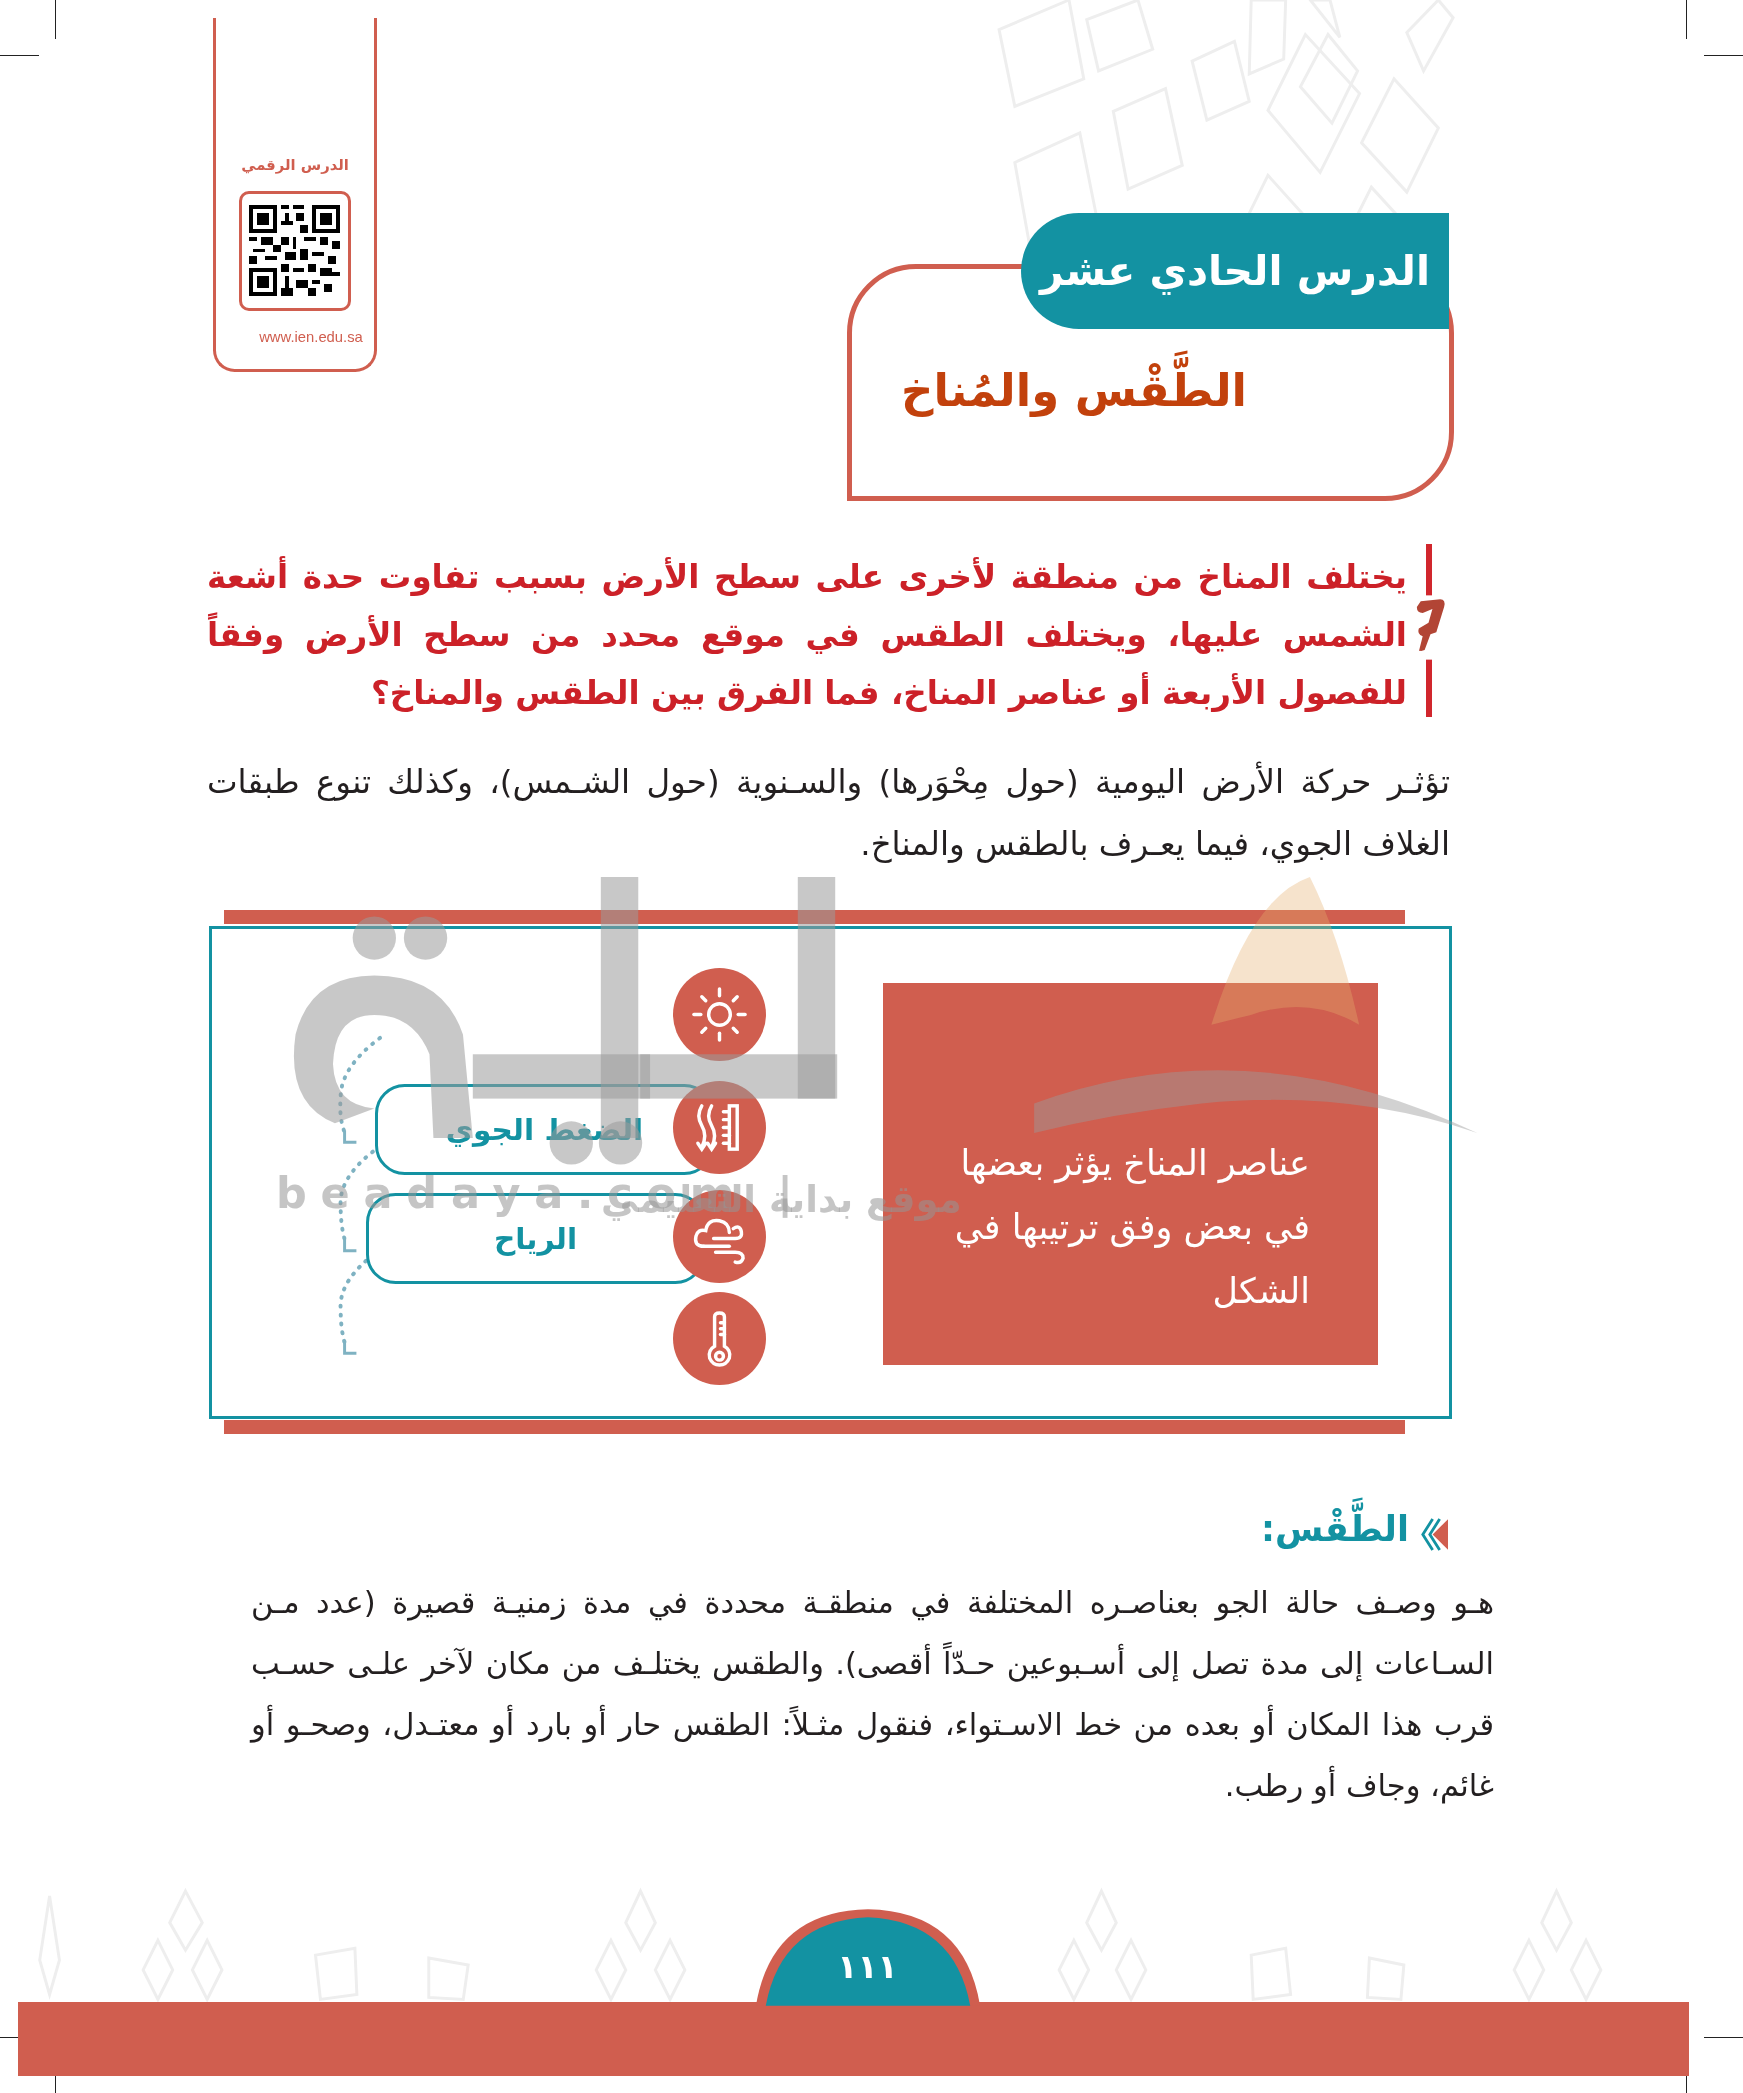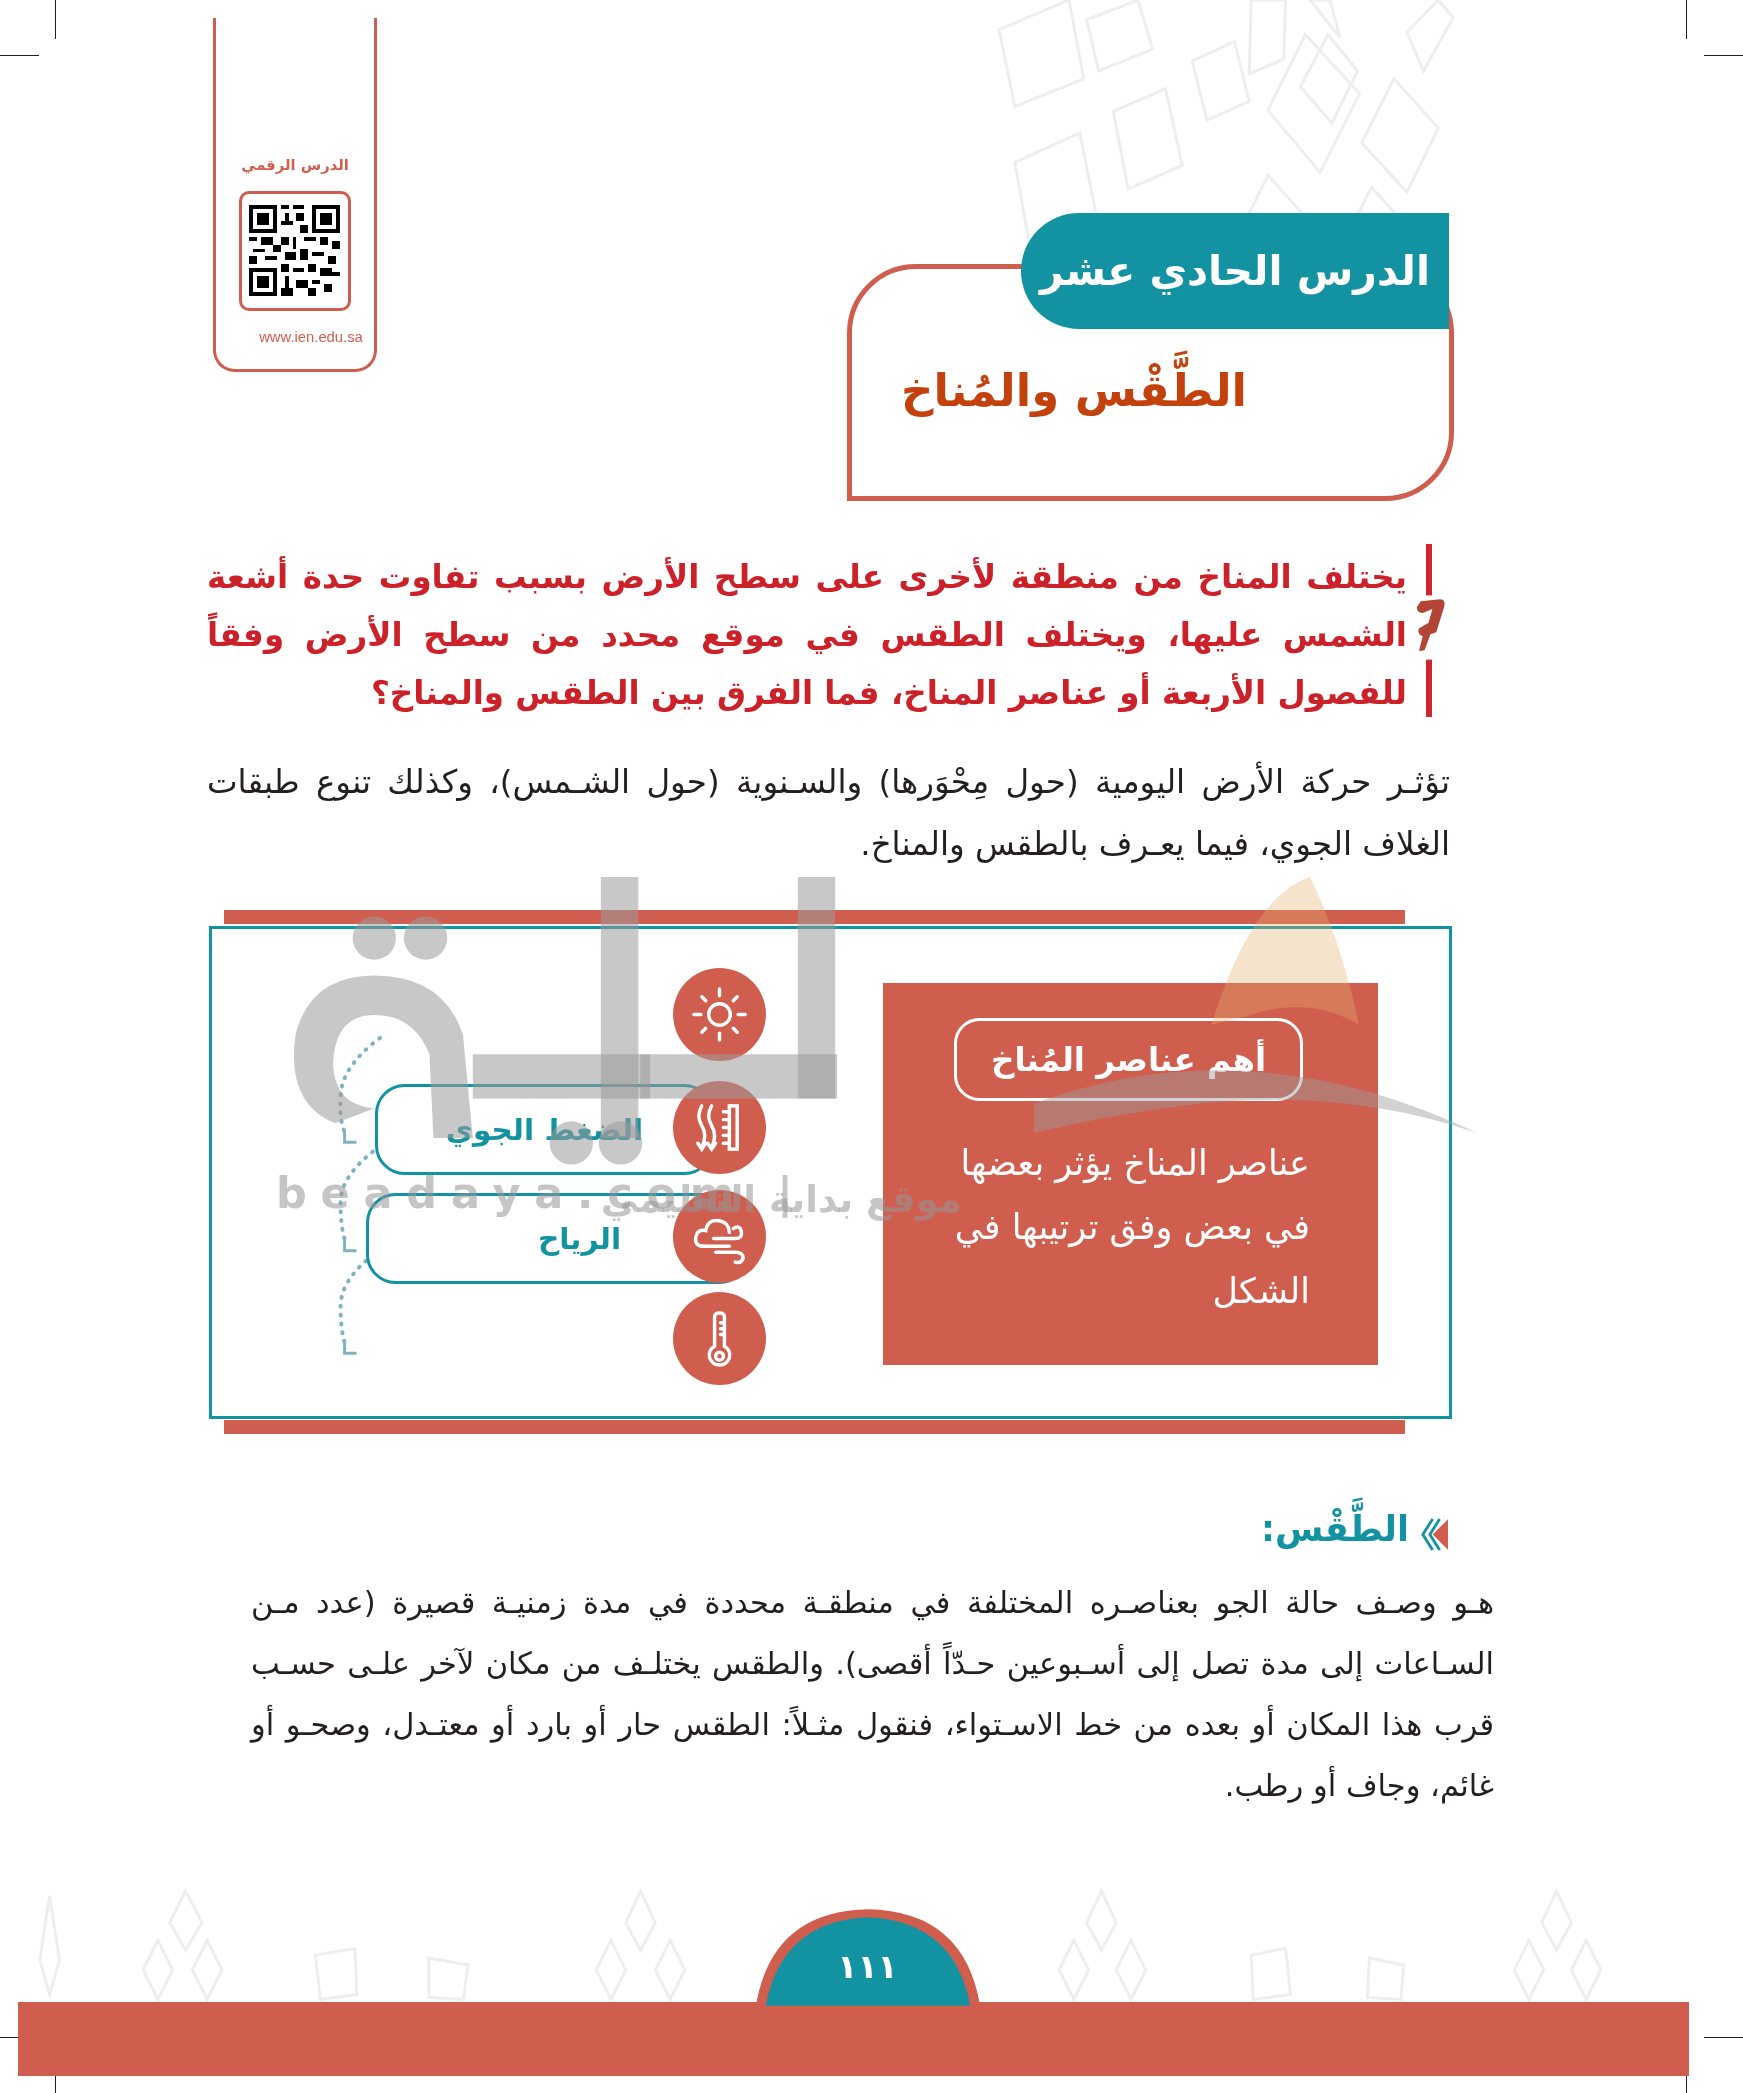--- a/index.html
+++ b/index.html
@@ -265,21 +265,21 @@
     <g fill="none" stroke="#7fb2c2" stroke-width="3">
       <path d="M34 104 L34 116 L46 116"></path>
       <path d="M34 214 L34 226 L46 226"></path>
       <path d="M34 318 L34 330 L46 330"></path>
     </g>
   </svg>
 
   <div class="elem-pill" style="left:154px;top:155px;margin-left:9px;">
     <span>الضغط الجوي</span>
   </div>
-  <div class="elem-pill" style="left:154px;top:264px;padding-left:44px;">
+  <div class="elem-pill" style="left:154px;top:264px;">
     <span>الرياح</span>
   </div>
 
   <div class="elem-circle" style="left:461px;top:39px;">
     <svg width="59" height="59" viewBox="0 0 60 60" fill="none" stroke="#fff" stroke-width="3.5" stroke-linecap="round">
       <circle cx="30" cy="30" r="11"></circle>
       <line x1="30" y1="4" x2="30" y2="11"></line>
         <line x1="30" y1="49" x2="30" y2="56"></line>
       <line x1="4" y1="30" x2="11" y2="30"></line>
         <line x1="49" y1="30" x2="56" y2="30"></line>
@@ -316,21 +316,20 @@
       <path d="M25 8 Q25 4 30 4 Q35 4 35 8 L35 38 Q42 42 40 50 Q37 57 30 57 Q23 57 20 50 Q18 42 25 38 Z"></path>
       <circle cx="30" cy="48" r="4"></circle>
       <line x1="35" y1="14" x2="31" y2="14"></line>
         <line x1="35" y1="20" x2="31" y2="20"></line>
       <line x1="35" y1="26" x2="31" y2="26"></line>
     </svg>
   </div>
 </div>
 
 <div class="abs info-box">
-  <div class="info-pill">أهم عناصر المُناخ</div>
   <div class="info-text">عناصر المناخ يؤثر بعضها في بعض وفق ترتيبها في الشكل</div>
 </div>
 
 <svg class="abs wm" style="left:266px;top:877px;" width="1231" height="325" viewBox="0 0 1250 330">
   <g fill="rgba(155,155,155,0.55)">
     <circle cx="110" cy="62" r="22"></circle>
       <circle cx="162" cy="62" r="22"></circle>
     <path d="M70 250 Q20 230 30 160 Q45 100 110 100 Q180 100 200 160 L210 265 L170 265 L166 180 Q150 140 110 140 Q70 140 68 190 Q70 232 110 235 Z"></path>
     <rect x="210" y="180" width="180" height="45"></rect>
     <rect x="340" y="0" width="38" height="265"></rect>

